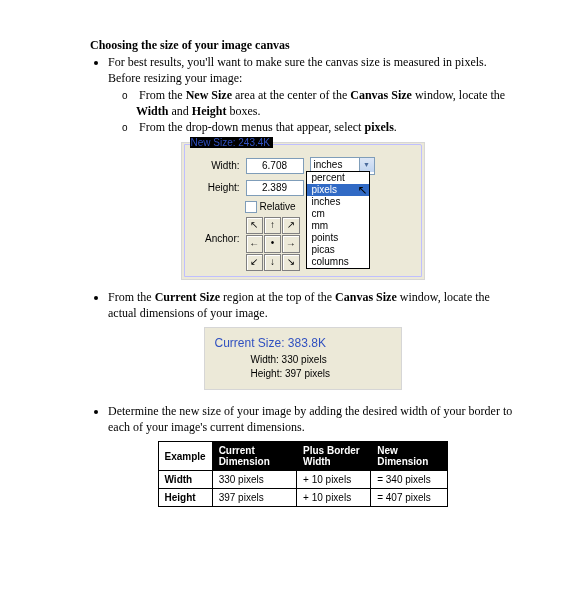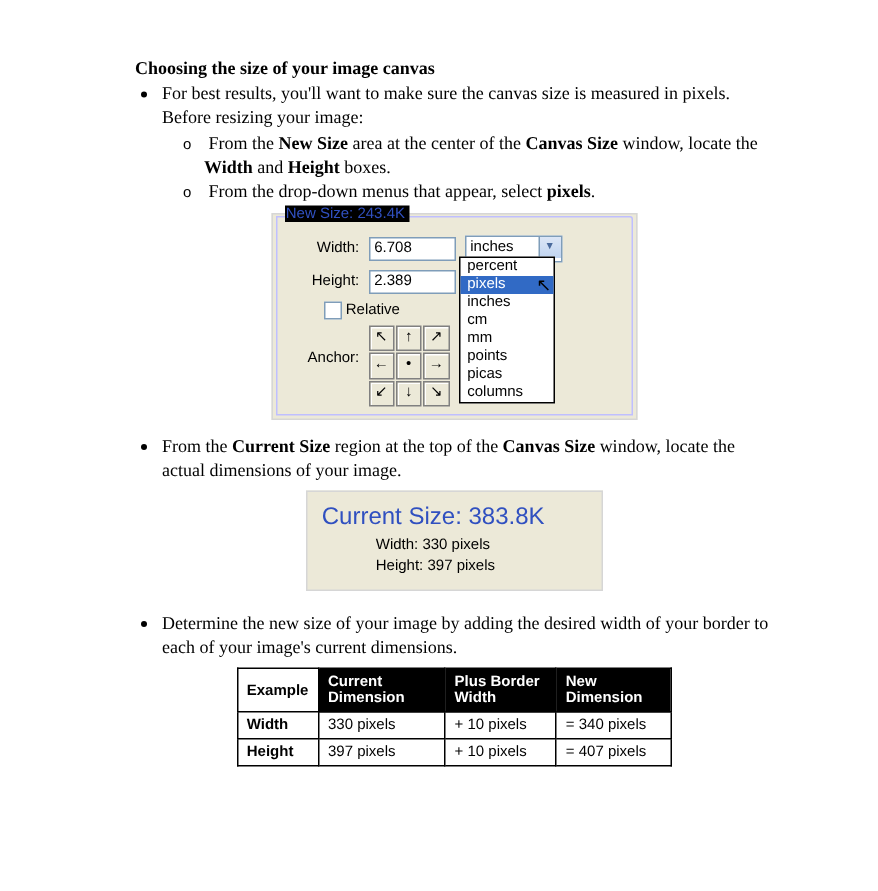--- a/index.html
+++ b/index.html
@@ -88,20 +88,21 @@
     margin-right: 6px;
   }
   .txtbox {
     width: 50px;
     height: 14px;
     border: 1px solid #7f9db9;
     background: #fff;
     font-size: 10px;
     padding: 0 3px;
     line-height: 14px;
+    text-align: center;
   }
   .combo {
     width: 60px;
     height: 16px;
     border: 1px solid #7f9db9;
     background: #fff;
     margin-left: 6px;
     position: relative;
     font-size: 10px;
     line-height: 14px;
@@ -182,21 +183,21 @@
 
   
   .panel2 {
     width: 198px;
     margin: 4px auto 14px auto;
     padding: 8px 10px 8px 10px;
     position: relative;
   }
   .legend2 {
     color: #3050c0;
-    font-size: 16px;
+    font-size: 12px;
     margin-bottom: 3px;
   }
   .panel2 .line {
     font-size: 10px;
     text-align: left;
     padding-left: 36px;
     line-height: 1.4;
   }
 
   
@@ -260,21 +261,21 @@
           <span class="arrow">▼</span>
         </span>
       </div>
       <div class="row">
         <span class="lab">Height:</span>
         <span class="txtbox">2.389</span>
         <span class="combo" style="visibility:hidden;">
           
         </span>
       </div>
-      <div class="row" style="margin-left:28px;">
+      <div class="row" style="margin-left:57px;">
         <span class="chk"></span>
         <span>Relative</span>
       </div>
       <div class="anchor">
         <span class="lab2">Anchor:</span>
         <div class="anchor-grid">
           <div class="anchor-cell">↖</div>
           <div class="anchor-cell">↑</div>
           <div class="anchor-cell">↗</div>
           <div class="anchor-cell">←</div>

